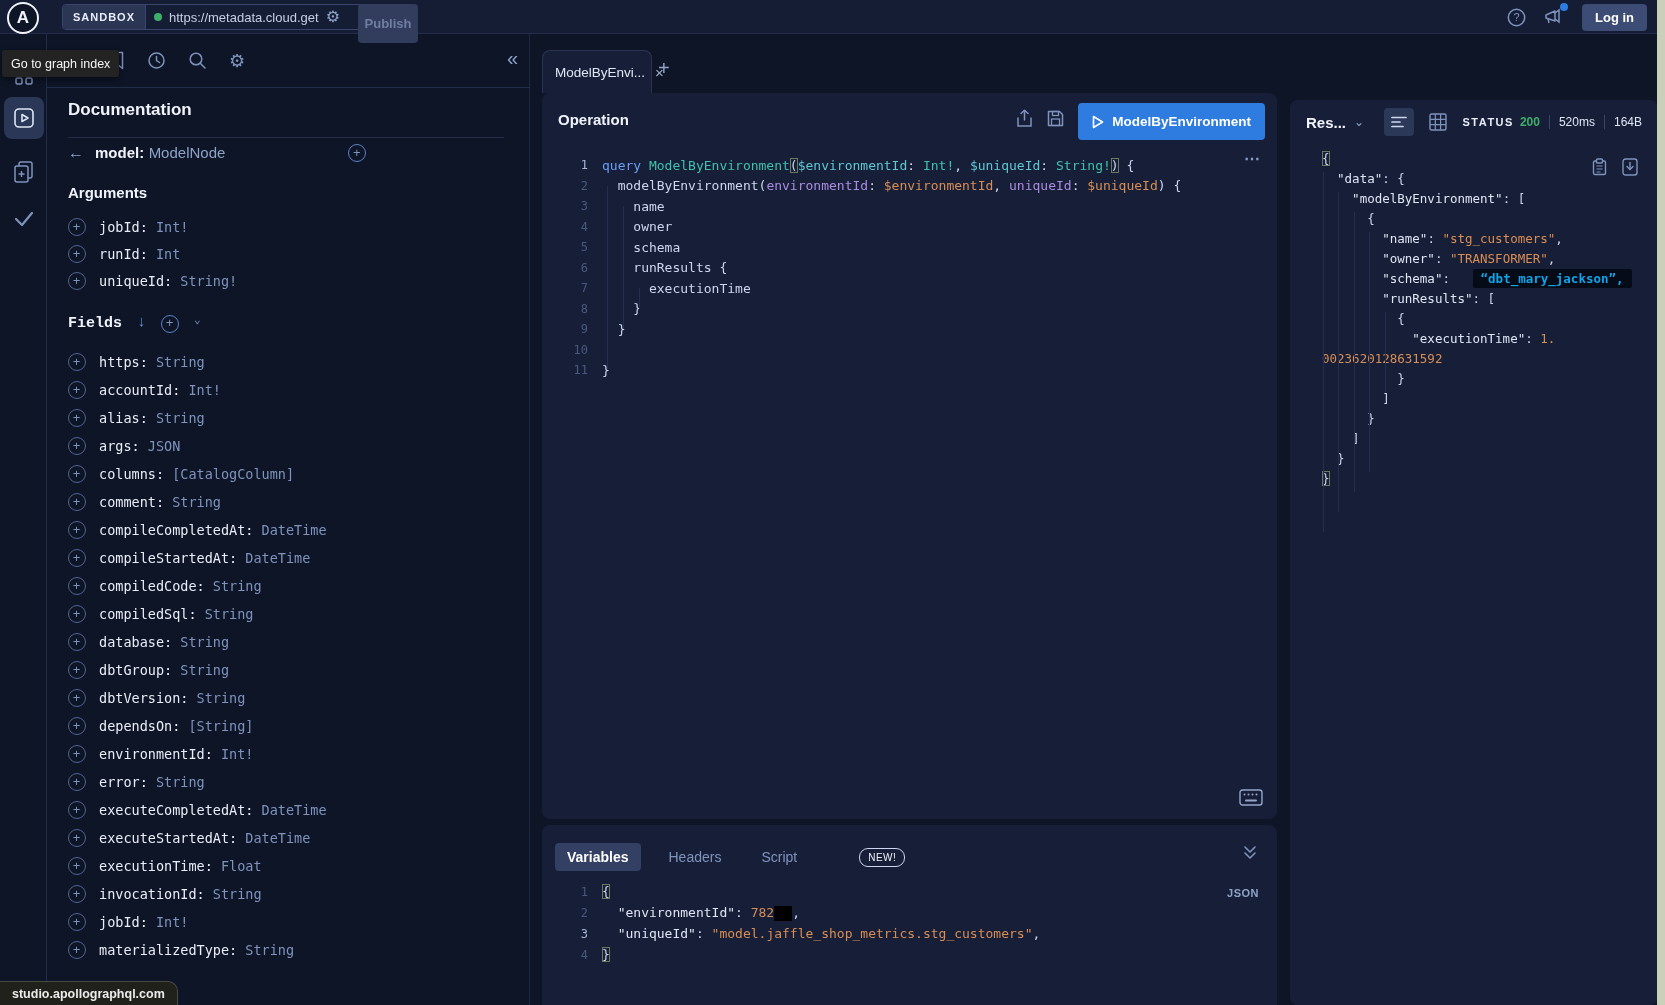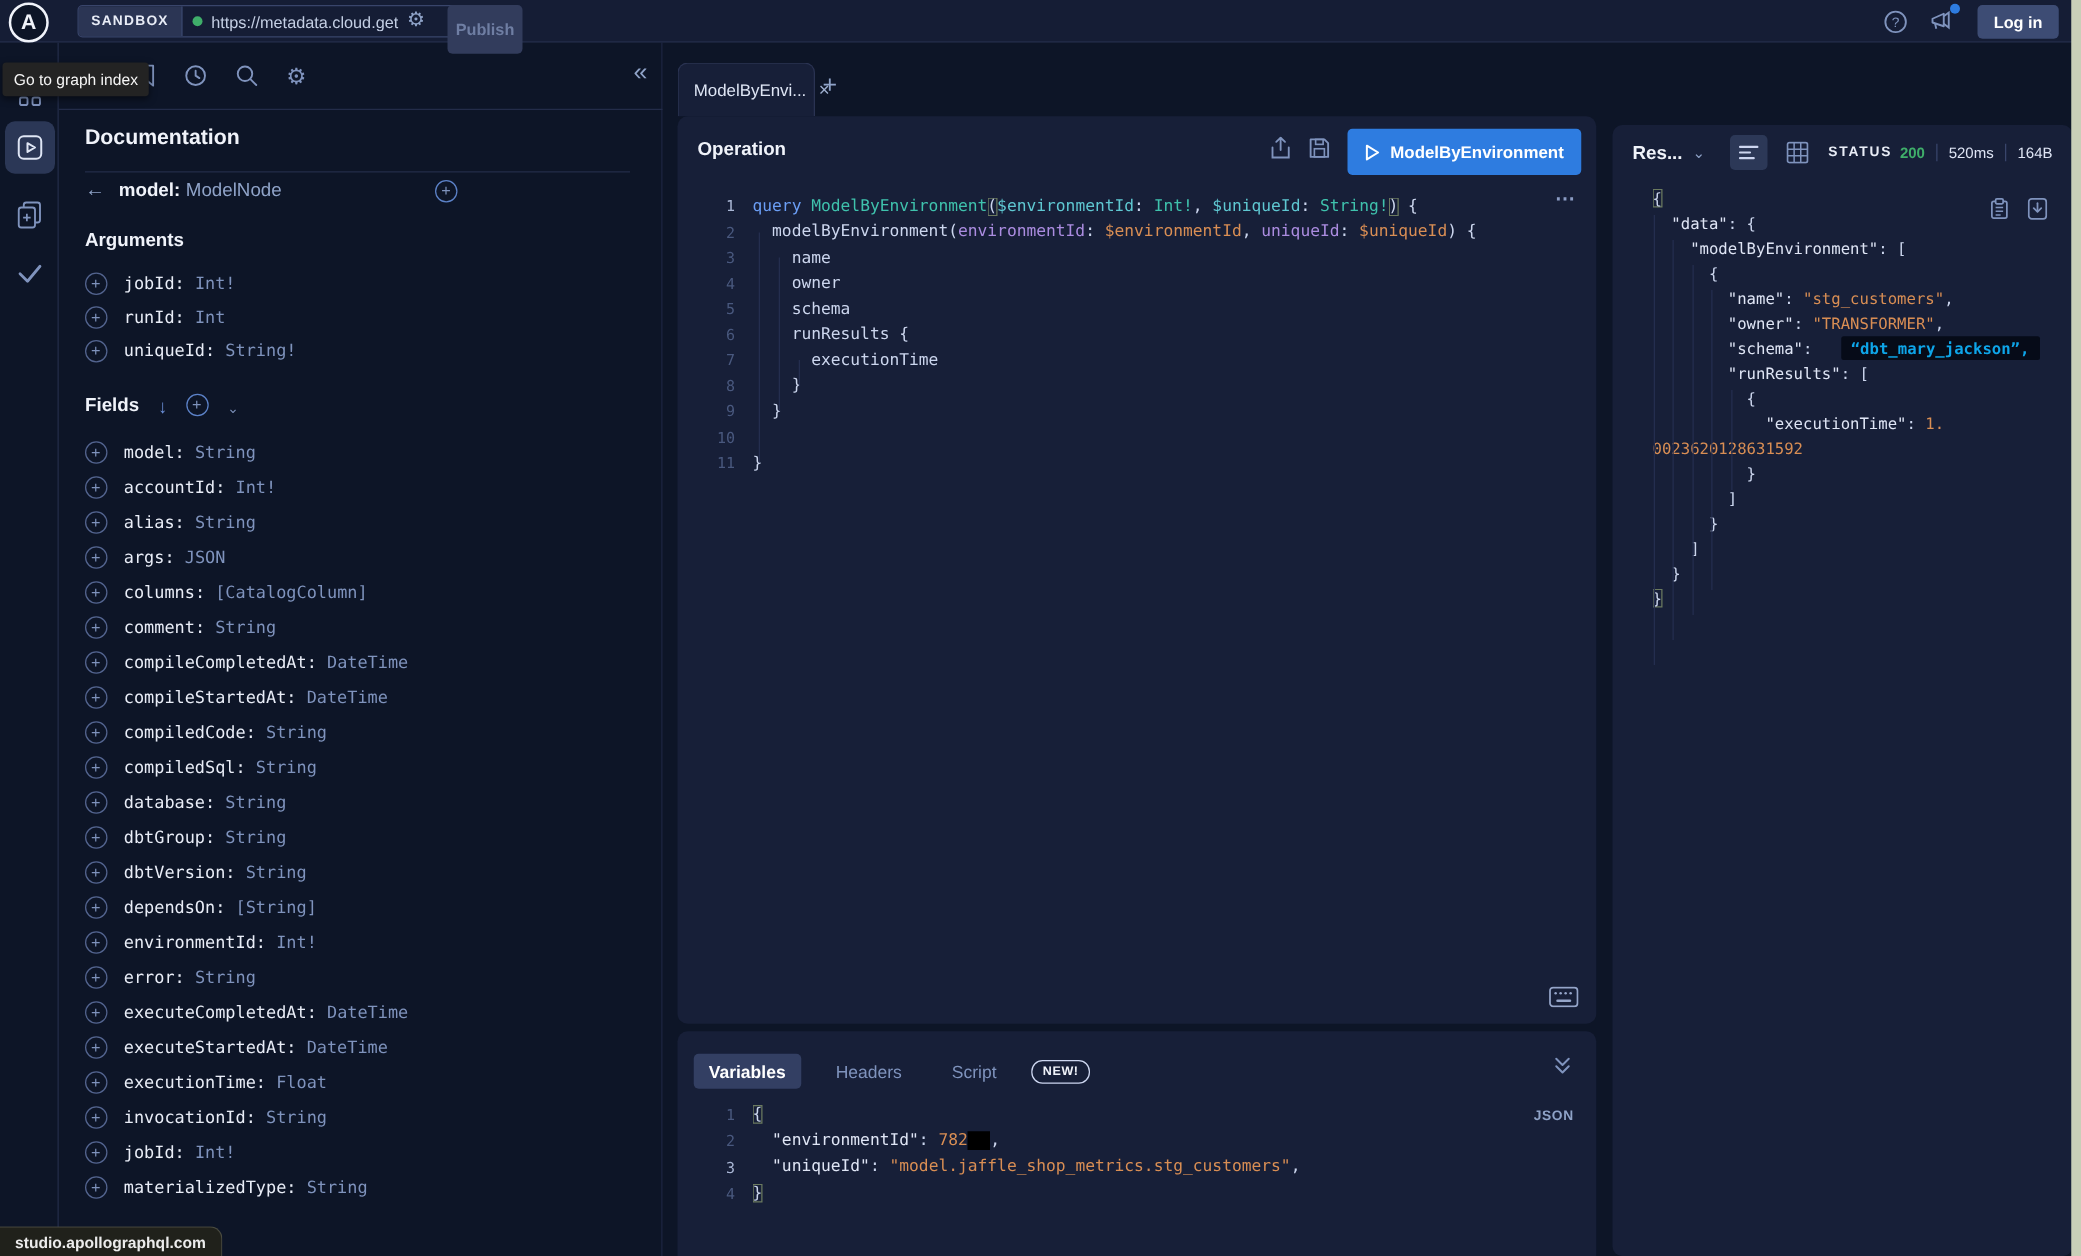--- a/index.html
+++ b/index.html
@@ -41,21 +41,21 @@
   .sb-head-icons { position:absolute; left:62px; top:17px; display:flex; gap:22px; align-items:center; }
   .collapse { position:absolute; right:12px; top:14px; font-size:20px; color:#8fa3c8; line-height:1; }
   .doc-title { position:absolute; left:21px; top:66px; font-size:17px; font-weight:bold; color:#f0f3fa; }
   .doc-divider { position:absolute; left:21px; top:103px; width:436px; height:1px; background:#232c49; }
   .model-row { position:absolute; left:21px; top:107px; width:436px; height:24px; display:flex; align-items:center; gap:11px; }
   .model-label { font-size:15px; font-weight:bold; color:#f0f3fa; }
   .model-type { font-size:15px; color:#8fa3c8; }
   .sec-title { font-size:15px; font-weight:bold; color:#f0f3fa; }
   .args-title { position:absolute; left:21px; top:150px; }
   .args-list { position:absolute; left:21px; top:179px; width:440px; }
-  .fields-head { position:absolute; left:21px; top:281px; display:flex; align-items:flex-end; gap:15px; }
+  .fields-head { position:absolute; left:21px; top:281px; display:flex; align-items:flex-start; gap:15px;font-family:Liberation Mono, monospace; }
   .fields-list { position:absolute; left:21px; top:314px; width:440px; }
   .frow { height:28px; display:flex; align-items:center; gap:13px; }
   .arow { height:27px; display:flex; align-items:center; gap:13px; }
   .plus-ic { width:18px; height:18px; border:1.5px solid #53648f; border-radius:50%; flex:none; position:relative; }
   .plus-ic::after { content:"+"; position:absolute; left:0; top:0; width:15px; height:15px; display:flex; align-items:center; justify-content:center; color:#7f93bd; font-size:13px; }
   .fname { font-family:"DejaVu Sans Mono", monospace; font-size:13.5px; color:#e9edf7; }
   .ftype { font-family:"DejaVu Sans Mono", monospace; font-size:13.5px; color:#7f93bd; }
   .arrow-ic { color:#8fa3c8; font-size:16px; line-height:1; }
   .sort-ic { color:#6b8fd8; font-size:15px; line-height:1; }
   .chev-sm { color:#7f93bd; font-size:11px; line-height:1; }
@@ -89,21 +89,21 @@
   .tok-ky { color:#dfe5f5; } .tok-st { color:#d98e54; } .tok-nu { color:#d98e54; }
   .tok-rd { display:inline-block; width:18px; height:15px; background:#000; vertical-align:middle; }
   .tok-hl { background:#060b18; color:#0ea5e9; font-weight:bold; padding:2px 8px; border-radius:2px; }
   .iguide { position:absolute; width:1px; background:#242e4f; }
 
   
   .var-panel { left:542px; top:825px; width:735px; height:180px; background:#171f38; border-radius:8px 8px 0 0; }
   .var-tabs { position:absolute; left:13px; top:18px; display:flex; align-items:center; gap:16px; }
   .vtab { font-size:14px; color:#7f93bd; padding:6px 12px; border-radius:4px; }
   .vtab.sel { background:#333f63; color:#fff; font-weight:bold; }
-  .new-badge { border:1px solid #cdd6f0; border-radius:9px; font-size:10px; font-weight:bold; letter-spacing:.5px; color:#f0f3fa; padding:3px 8px; }
+  .new-badge { border:1px solid #cdd6f0; border-radius:9px; font-size:10px; font-weight:normal; letter-spacing:.5px; color:#f0f3fa; padding:3px 8px;margin-left:34px; }
   .var-collapse { position:absolute; right:20px; top:20px; }
   .json-label { position:absolute; right:18px; top:62px; font-size:11px; font-weight:bold; letter-spacing:.5px; color:#8fa3c8; }
   .var-code { top:56px; }
   .var-code .code-row { height:21px; }
 
   
   .res-panel { left:1290px; top:100px; width:368px; height:905px; background:#171f38; border-radius:8px; }
   .res-head { position:absolute; left:0; top:0; width:100%; height:44px; display:flex; align-items:center; padding:0 16px; gap:8px; }
   .res-title { font-size:15px; font-weight:bold; color:#f0f3fa; }
   .res-fmt-btn { width:30px; height:28px; background:#2c3857; border-radius:4px; display:flex; align-items:center; justify-content:center; margin-left:12px; }
@@ -242,21 +242,21 @@
 
     <div class="fields-head">
       <span class="sec-title">Fields</span>
       <span class="sort-ic">↓</span>
       <span class="plus-ic" style="border-color:#5c82c8;"></span>
       <span class="chev-sm">⌄</span>
     </div>
     <div class="fields-list" id="fields-list">
         <div class="frow">
           <span class="plus-ic"></span>
-          <span><span class="fname">model</span><span class="fname">: </span><span class="ftype">String</span></span>
+          <span><span class="fname">https</span><span class="fname">: </span><span class="ftype">String</span></span>
         </div>
         <div class="frow">
           <span class="plus-ic"></span>
           <span><span class="fname">accountId</span><span class="fname">: </span><span class="ftype">Int!</span></span>
         </div>
         <div class="frow">
           <span class="plus-ic"></span>
           <span><span class="fname">alias</span><span class="fname">: </span><span class="ftype">String</span></span>
         </div>
         <div class="frow">

